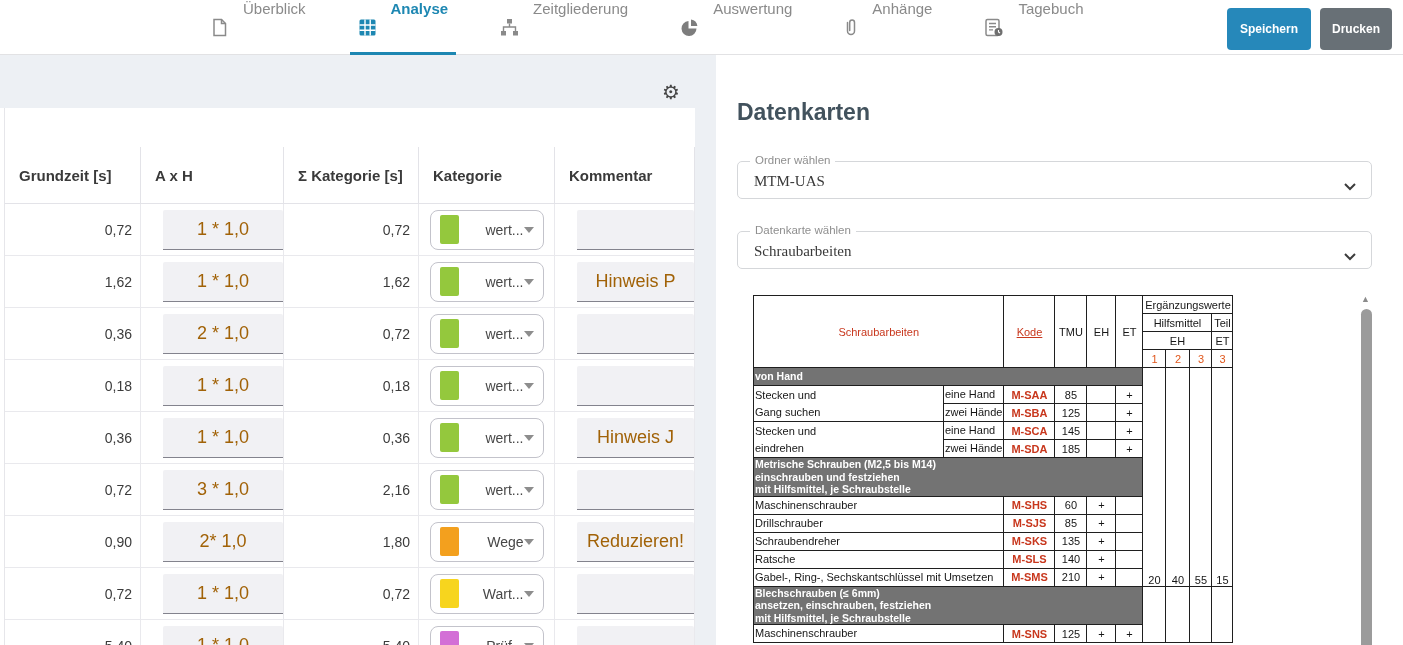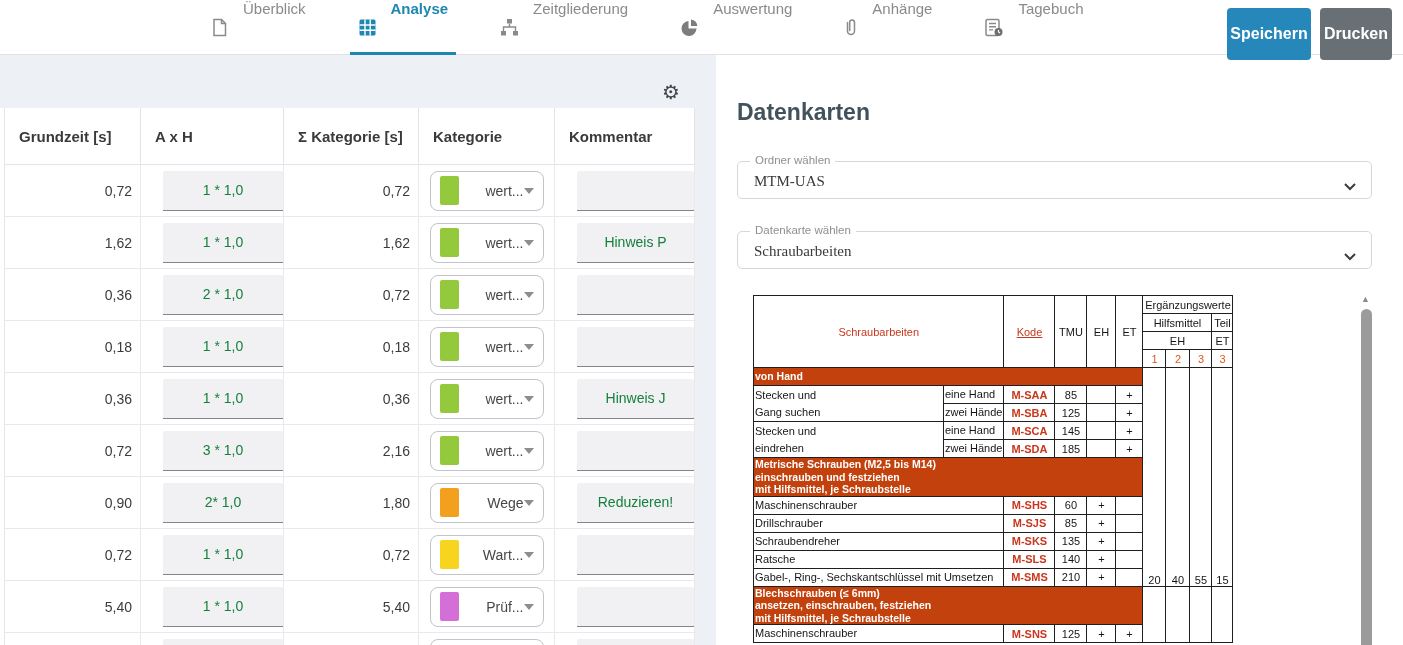--- a/index.html
+++ b/index.html
@@ -9,47 +9,47 @@
   
   .topbar { position:absolute; left:0; top:0; width:1403px; height:55px; background:#fff;
             border-bottom:1px solid #e2e2e4; z-index:10; }
   .tabs { position:absolute; left:210px; top:0; height:55px; display:flex; gap:52px; }
   .tab { display:flex; gap:14px; height:55px; position:relative;
          color:#8a8a8a; font-size:15px; cursor:pointer; white-space:nowrap; }
   .tab.active { color:#1d87b2; font-weight:bold; }
   .tab.active::after { content:""; position:absolute; left:-8px; right:-8px; bottom:0;
                        height:3px; background:#1d87b2; }
   .ticon { display:flex; align-items:center; }
-  .btn { position:absolute; top:8px; height:52px; border-radius:4px; color:#fff; border:none;
-         font-weight:bold; font-size:16px; display:flex; align-items:center; justify-content:center;
+  .btn { position:absolute; top:8px; height:42px; border-radius:4px; color:#fff; border:none;
+         font-weight:bold; font-size:12px; display:flex; align-items:center; justify-content:center;
          cursor:pointer; font-family:inherit; }
   .btn-save { left:1227px; width:84px; background:#2688ba; }
   .btn-print { left:1320px; width:72px; background:#687076; }
 
   
   .top-strip { position:absolute; left:0; top:55px; width:716px; height:53px; background:#edf0f4; }
   .mid-strip { position:absolute; left:694px; top:55px; width:22px; height:590px; background:#edf0f4; }
   .gear { position:absolute; left:662px; top:80px; font-size:20px; color:#454545; cursor:pointer; }
   .split-handle { position:absolute; left:720px; top:517px; width:8px; height:17px;
                   border-left:2px solid #d5d5dc; border-right:2px solid #d5d5dc; }
 
   
   .atable { position:absolute; left:4px; top:108px; width:691px; height:537px; background:#fff;
             border-left:1px solid #e6e6ea; overflow:hidden; }
-  .ahead { display:flex; height:57px; border-bottom:1px solid #e3e3e8; }
+  .ahead { display:flex; height:57px; border-bottom:1px solid #e3e3e8;margin-top:39px; }
   .hc { display:flex; align-items:center; padding-left:14px; font-size:15px; font-weight:bold;
         color:#3a3a3a; border-right:1px solid #e3e3e8; }
   .w1{width:136px} .w2{width:143px} .w3{width:135px} .w4{width:136px} .w5{width:140px}
   .arow { display:flex; height:52px; border-bottom:1px solid #e9e9ed; background:#fff; }
   .c { border-right:1px solid #e9e9ed; display:flex; align-items:center; }
   .c.num { justify-content:flex-end; padding-right:8px; font-size:14px; color:#3b3b3b; }
   .c.mid { justify-content:center; }
   .inp { width:128px; height:40px; background:#f1f1f4; border-bottom:1px solid #83838d;
          border-radius:2px 2px 0 0; display:flex; align-items:center; justify-content:center;
-         font-size:14px; color:#15803d;margin-left:22px; }
+         font-size:18px; color:#a16207;margin-left:22px; }
   .cmt { width:124px; }
   .ksel { width:114px; height:40px; border:1px solid #c3c3cb; border-radius:8px; background:#fff;
           display:flex; align-items:center; padding:0 9px; cursor:pointer; }
   .sw { width:19px; height:29px; border-radius:2px; flex:0 0 auto; }
   .klabel { flex:1; text-align:right; font-size:14px; color:#474747; }
   .caret { width:0; height:0; border-left:5px solid transparent; border-right:5px solid transparent;
            border-top:6px solid #8d8d8d; }
 
   
   .rpanel { position:absolute; left:716px; top:55px; width:687px; height:590px; background:#fff; }
@@ -69,21 +69,21 @@
   .card th, .card td { border:1px solid #1f1f1f; padding:0 1px; overflow:hidden; white-space:nowrap; }
   .card thead tr { height:18px; }
   .card thead th { font-weight:normal; text-align:center; font-size:11px; }
   .card tbody tr { height:18px; }
   .h-title { color:#c8371d; font-weight:bold; font-size:12px; text-align:center; }
   .h-kode  { color:#c8371d; font-weight:bold; font-size:11.5px;text-decoration:underline; }
   .h-num   { color:#e0571c; font-weight:bold; }
   .code { color:#c8371d; font-weight:bold; text-align:center; }
   .ctr { text-align:center; }
   .desc { padding-left:3px; text-align:left; line-height:17px; }
-  .sect { background:#c2410c; color:#fff; font-weight:bold; font-size:10.5px; line-height:12.5px;
+  .sect { background:#737373; color:#fff; font-weight:bold; font-size:10.5px; line-height:12.5px;
           padding:1px 2px 1px 3px; text-align:left; }
   .tall { vertical-align:bottom; text-align:center; padding-bottom:2px; }
 
   
   .sb-arrow { position:absolute; left:1358px; top:294px; width:15px; text-align:center;
               font-size:9px; color:#8b8b8b; cursor:pointer; }
   .sb-thumb { position:absolute; left:1361px; top:309px; width:11px; height:336px;
               background:#9b9b9b; border-radius:6px 6px 0 0; cursor:pointer; }
 </style>
 </head>

